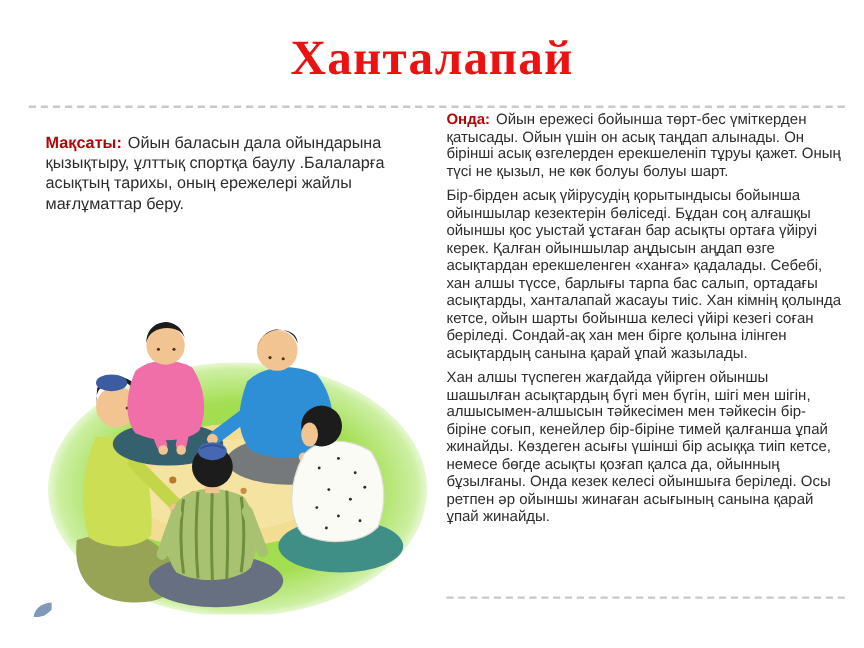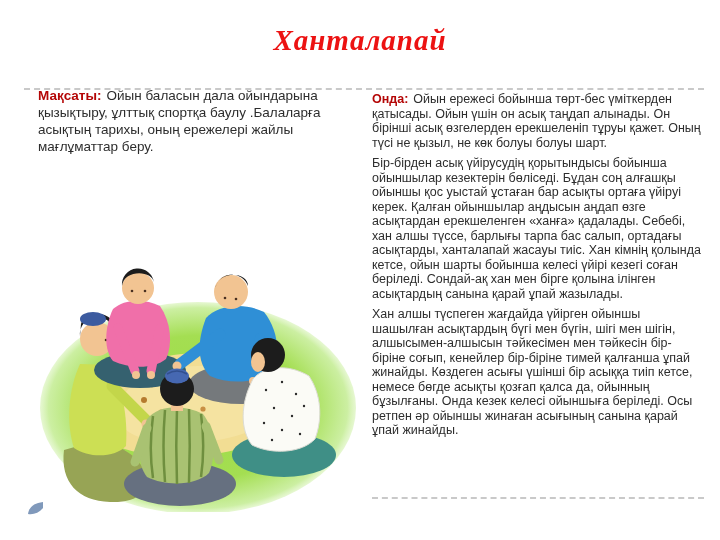--- a/index.html
+++ b/index.html
@@ -9,38 +9,37 @@
     background: #ffffff;
     overflow: hidden;
     font-family: "Liberation Sans", sans-serif;
   }
   .title {
     position: absolute;
     top: 24px; left: 0; right: 0;
     margin: 0;
     text-align: center;
     font-family: "Liberation Serif", serif;
-    font-style: italic;
     font-weight: bold;
-    font-size: 29px;
+    font-size: 41px;
     letter-spacing: 1px;
     color: #ec1212;
   }
   .divider {
     position: absolute;
     border-top: 2px dashed #c9c9c9;
     height: 0;
   }
   .divider.top { left: 24px; right: 16px; top: 88px; }
   .divider.bottom { left: 372px; width: 332px; top: 497px; }
   .textcol { color: #2d2d2d; }
   .textcol p { margin: 0 0 6px 0; }
   .left-col {
     position: absolute;
-    left: 38px; top: 88px; width: 322px;
+    left: 38px; top: 111px; width: 322px;
     font-size: 13.5px; line-height: 1.25;
   }
   .right-col {
     position: absolute;
     left: 372px; top: 92px; width: 330px;
     font-size: 12.5px; line-height: 1.16;
   }
   .label { font-weight: bold; color: #b40606; margin-right: 5px; }
   .illustration {
     position: absolute;

